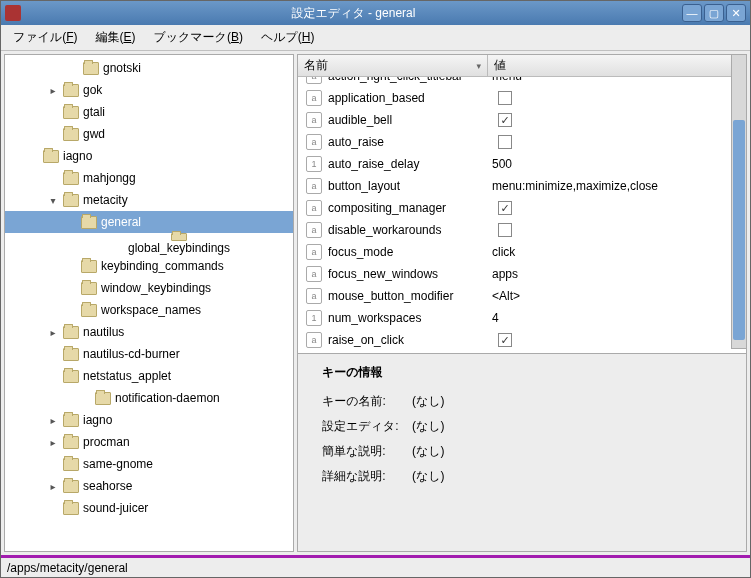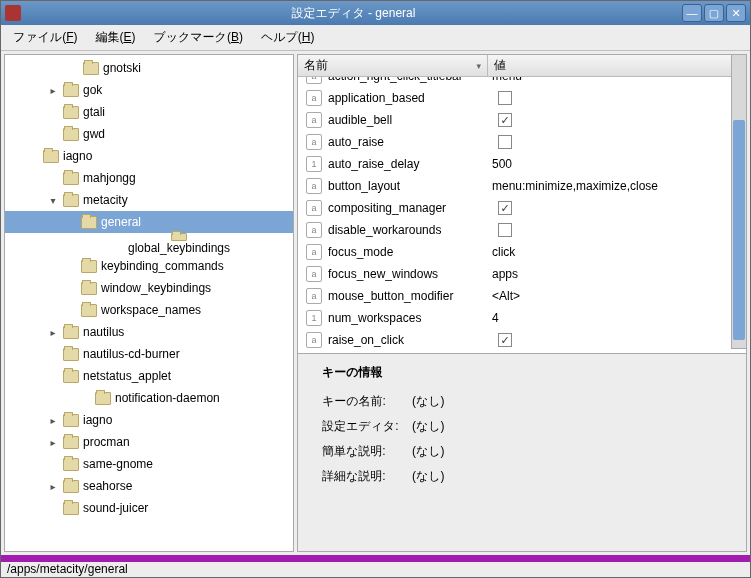--- a/index.html
+++ b/index.html
@@ -45,21 +45,21 @@
 .kname { width: 158px; }
 .kval { flex: 1; padding-left: 6px; }
 .chk { width: 14px; height: 14px; border: 1px solid #888; background: #fff; display: flex; align-items: center; justify-content: center; margin-left: 6px; }
 .chk.on::after { content: "✓"; font-size: 11px; color: #333; }
 
 .info { flex: 1; border: 1px solid #aaa; border-top: none; background: #ededed; padding: 10px 24px; }
 .info-title { font-weight: bold; margin-bottom: 12px; }
 .info-row { display: flex; margin-bottom: 8px; }
 .info-lbl { width: 90px; }
 
-.status { height: 22px; background: #ededed; border-top: 7px solid #a21caf; display: flex; padding: 0 6px; }
+.status { height: 22px; background: #ededed; border-top: 3px solid #a21caf; display: flex; align-items: center; padding: 0 6px; }
 </style>
 </head>
 <body>
 
 <div class="window">
   <div class="titlebar">
     <div class="titlebar-icon"></div>
     <div class="titletext">設定エディタ - general</div>
     <div class="winbtns">
       <div class="winbtn">—</div>

